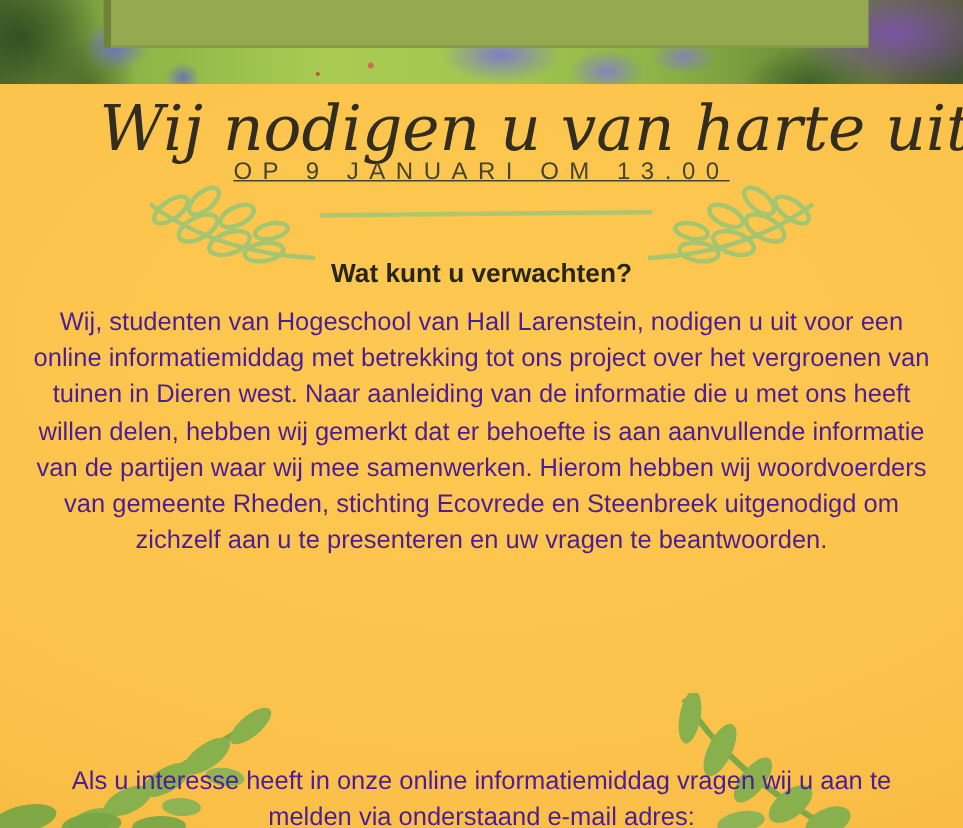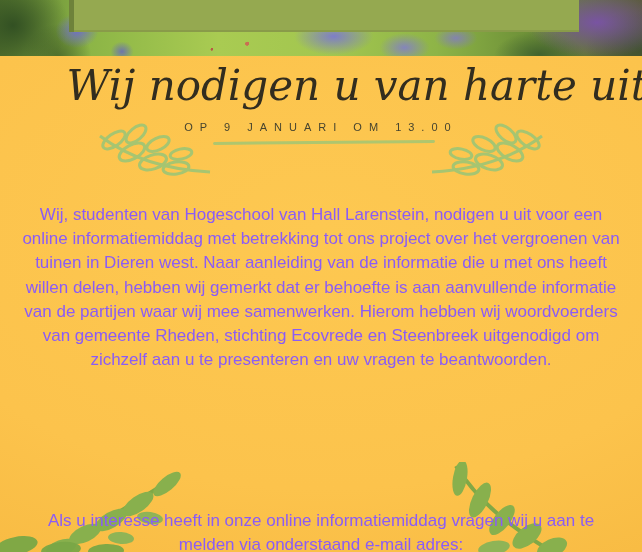--- a/index.html
+++ b/index.html
@@ -37,38 +37,38 @@
     position:absolute;top:56px;left:0;width:642px;height:496px;
     background:radial-gradient(ellipse 120% 95% at 50% 35%, #fdc851 0%, #fcc34c 55%, #f5b63d 100%);
   }
   .abs{position:absolute;left:0;width:642px;text-align:center;}
   .script-title{
     top:58px;
     font-family:"DejaVu Serif",serif;font-style:italic;font-weight:500;
     font-size:42px;line-height:56px;color:#322d1f;z-index:3;margin-left:36px;
   }
   .date-line{
-    top:121px;font-size:11px;letter-spacing:7px;font-weight:500;
-    color:#46442f;z-index:3;
+    top:106px;font-size:16px;letter-spacing:7px;font-weight:500;
+    color:#46442f;z-index:3;text-decoration:underline;
   }
   .ornament{position:absolute;z-index:2;}
   .laurel-left{left:96px;top:122px;}
   .laurel-right{left:428px;top:122px;transform:scaleX(-1);}
   .divider-line{
     position:absolute;left:213px;top:141px;width:222px;height:3px;
     background:#a6c571;border-radius:3px;opacity:.9;transform:rotate(-0.5deg);z-index:2;
   }
   .section-heading{
     font-weight:700;font-size:17.5px;color:#27261b;z-index:3;
   }
   .heading-1{top:172px;}
   .heading-2{top:479px;}
   .body-copy{
     position:absolute;left:21px;width:600px;text-align:center;
-    font-size:17px;line-height:24.2px;color:#8b5cf6;z-index:3;
+    font-size:17px;line-height:24.2px;color:#4c1d95;z-index:3;
   }
   .copy-1{top:203px;}
   .copy-2{top:509px;}
   .body-copy p{margin:0;}
   .leaf-branch{position:absolute;z-index:1;opacity:.95;}
   .leaf-bl{left:35px;top:468px;}
   .leaf-br{left:424px;top:462px;}
   .leaf-corner{left:-14px;top:524px;}
 </style>
 </head>
@@ -99,20 +99,21 @@
     <path d="M114,50 C76,48 36,38 4,14"></path>
     <ellipse cx="18" cy="18" rx="13" ry="6" transform="rotate(-35 18 18)"></ellipse>
     <ellipse cx="36" cy="30" rx="14" ry="7" transform="rotate(-28 36 30)"></ellipse>
     <ellipse cx="57" cy="40" rx="14" ry="7" transform="rotate(-18 57 40)"></ellipse>
     <ellipse cx="80" cy="46" rx="13" ry="6" transform="rotate(-8 80 46)"></ellipse>
     <ellipse cx="40" cy="12" rx="12" ry="6" transform="rotate(-40 40 12)"></ellipse>
     <ellipse cx="62" cy="22" rx="12" ry="6" transform="rotate(-25 62 22)"></ellipse>
     <ellipse cx="85" cy="32" rx="11" ry="5" transform="rotate(-12 85 32)"></ellipse>
   </svg>
 
+  <div class="abs section-heading heading-1">Wat kunt u verwachten?</div>
   <div class="body-copy copy-1">
     <p>Wij, studenten van Hogeschool van Hall Larenstein, nodigen u uit voor een online informatiemiddag met betrekking tot ons project over het vergroenen van tuinen in Dieren west. Naar aanleiding van de informatie die u met ons heeft willen delen, hebben wij gemerkt dat er behoefte is aan aanvullende informatie van de partijen waar wij mee samenwerken. Hierom hebben wij woordvoerders van gemeente Rheden, stichting Ecovrede en Steenbreek uitgenodigd om zichzelf aan u te presenteren en uw vragen te beantwoorden.</p>
   </div>
 
   <svg class="leaf-branch leaf-bl" width="155" height="90" viewBox="0 0 155 90">
     <g fill="#82b04e">
       <path d="M142,8 C105,32 70,52 18,84" stroke="#7aa746" stroke-width="4" fill="none"></path>
       <ellipse cx="132" cy="16" rx="17" ry="7" transform="rotate(-40 132 16)"></ellipse>
       <ellipse cx="103" cy="36" rx="18" ry="8" transform="rotate(-35 103 36)"></ellipse>
       <ellipse cx="76" cy="52" rx="18" ry="8" transform="rotate(-30 76 52)"></ellipse>

